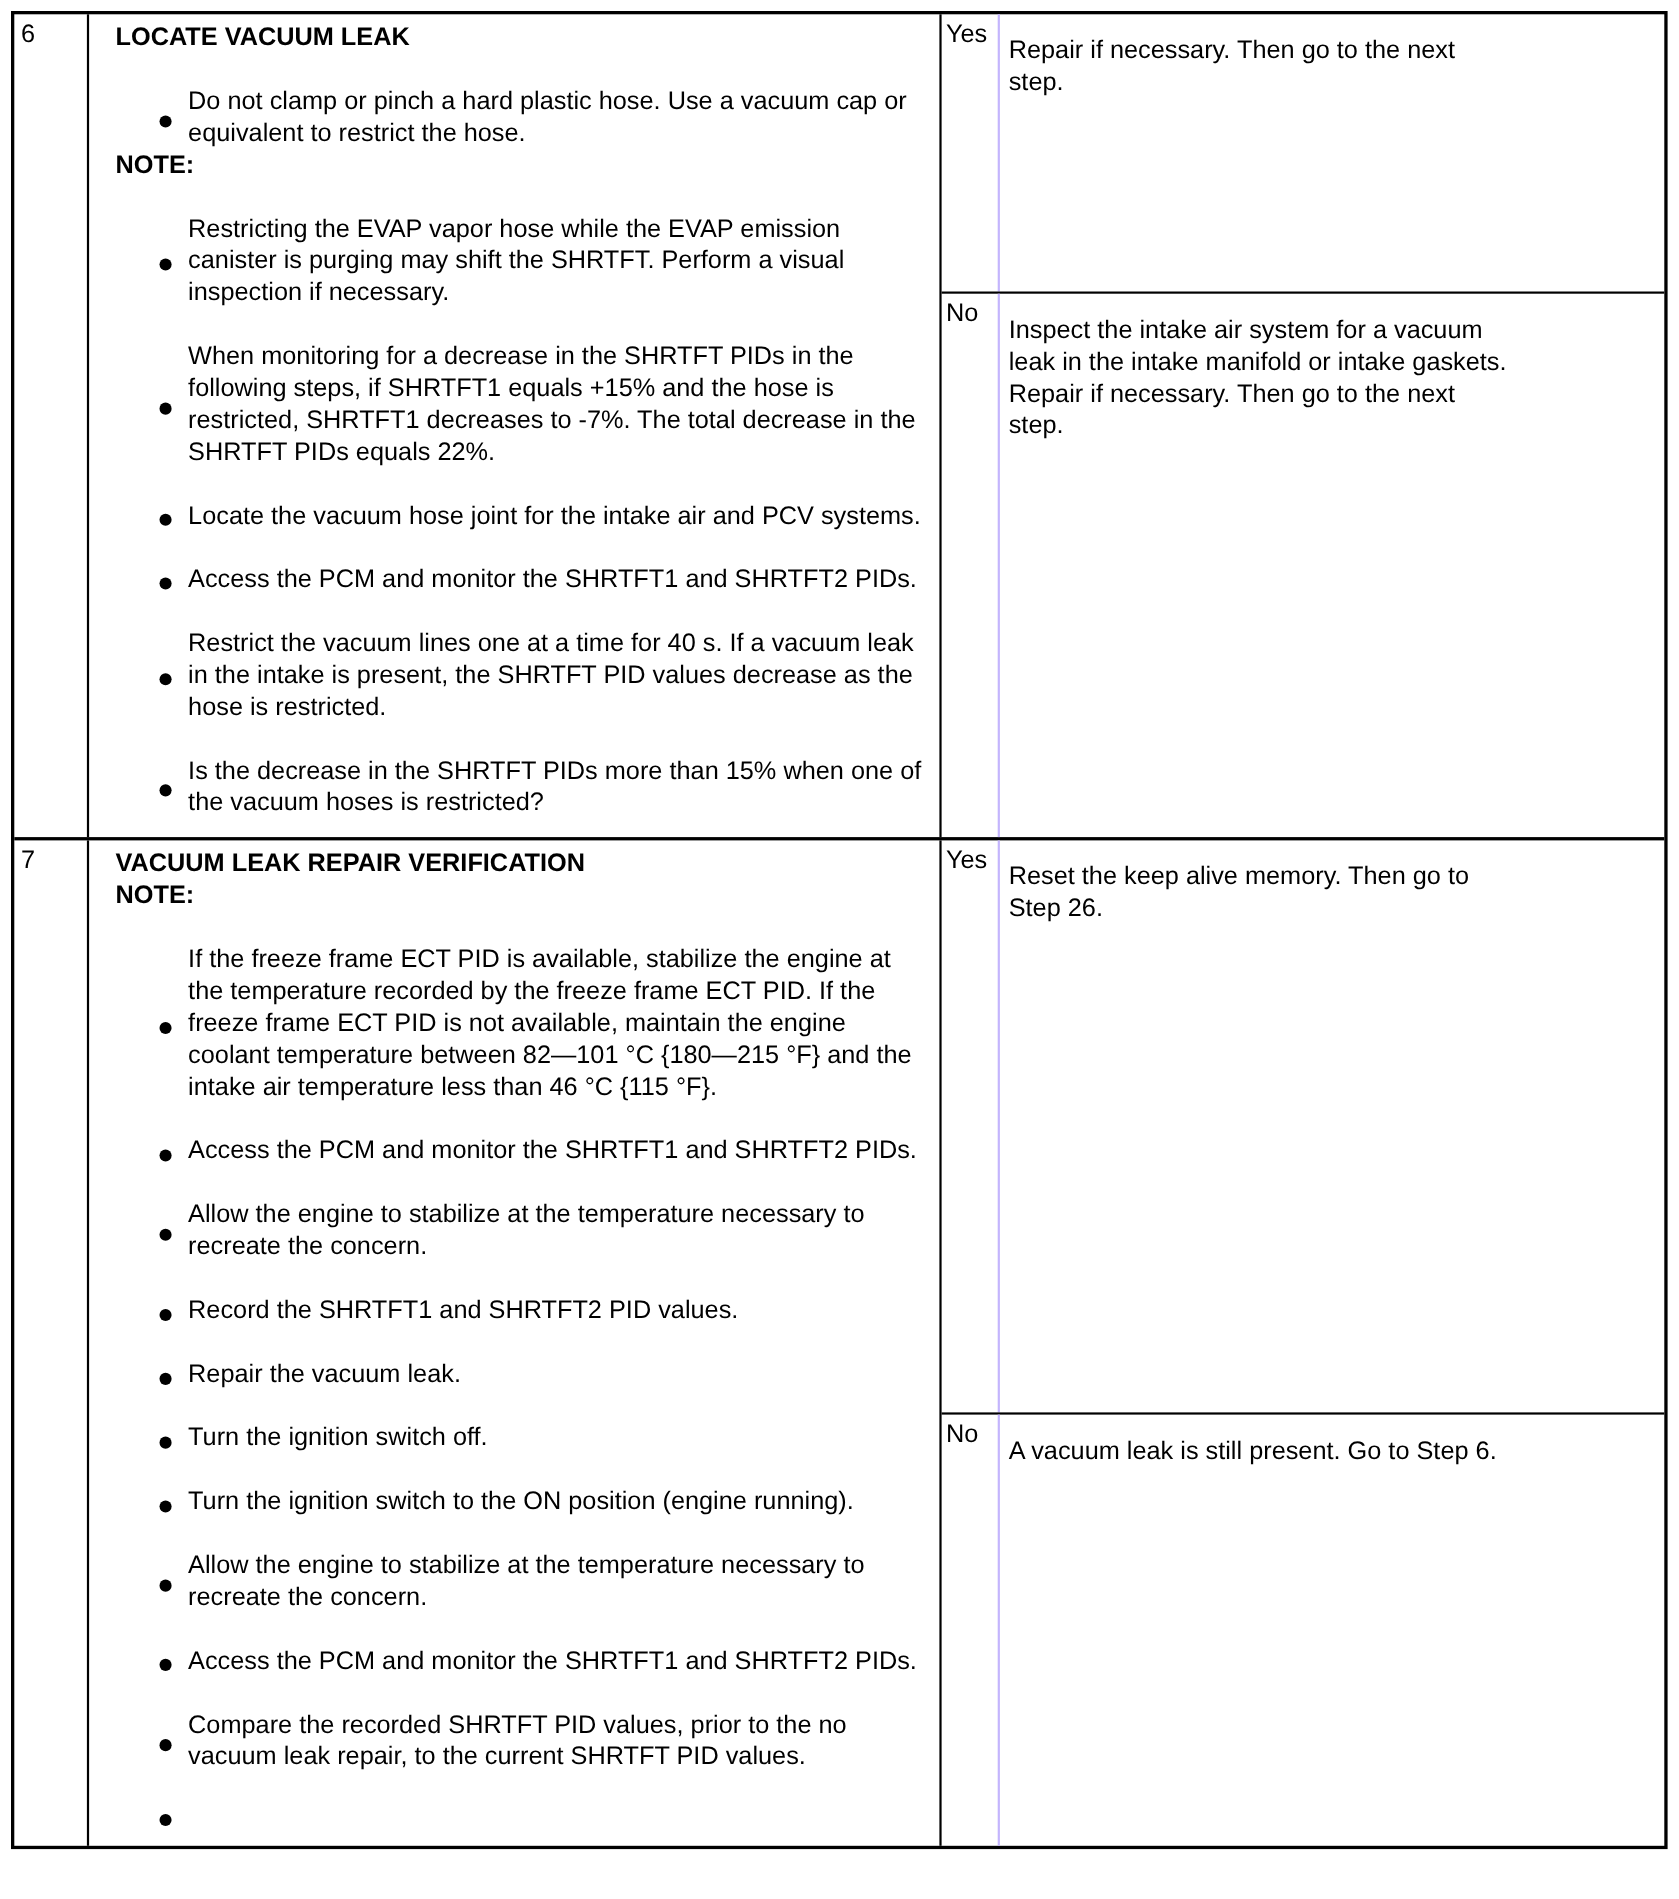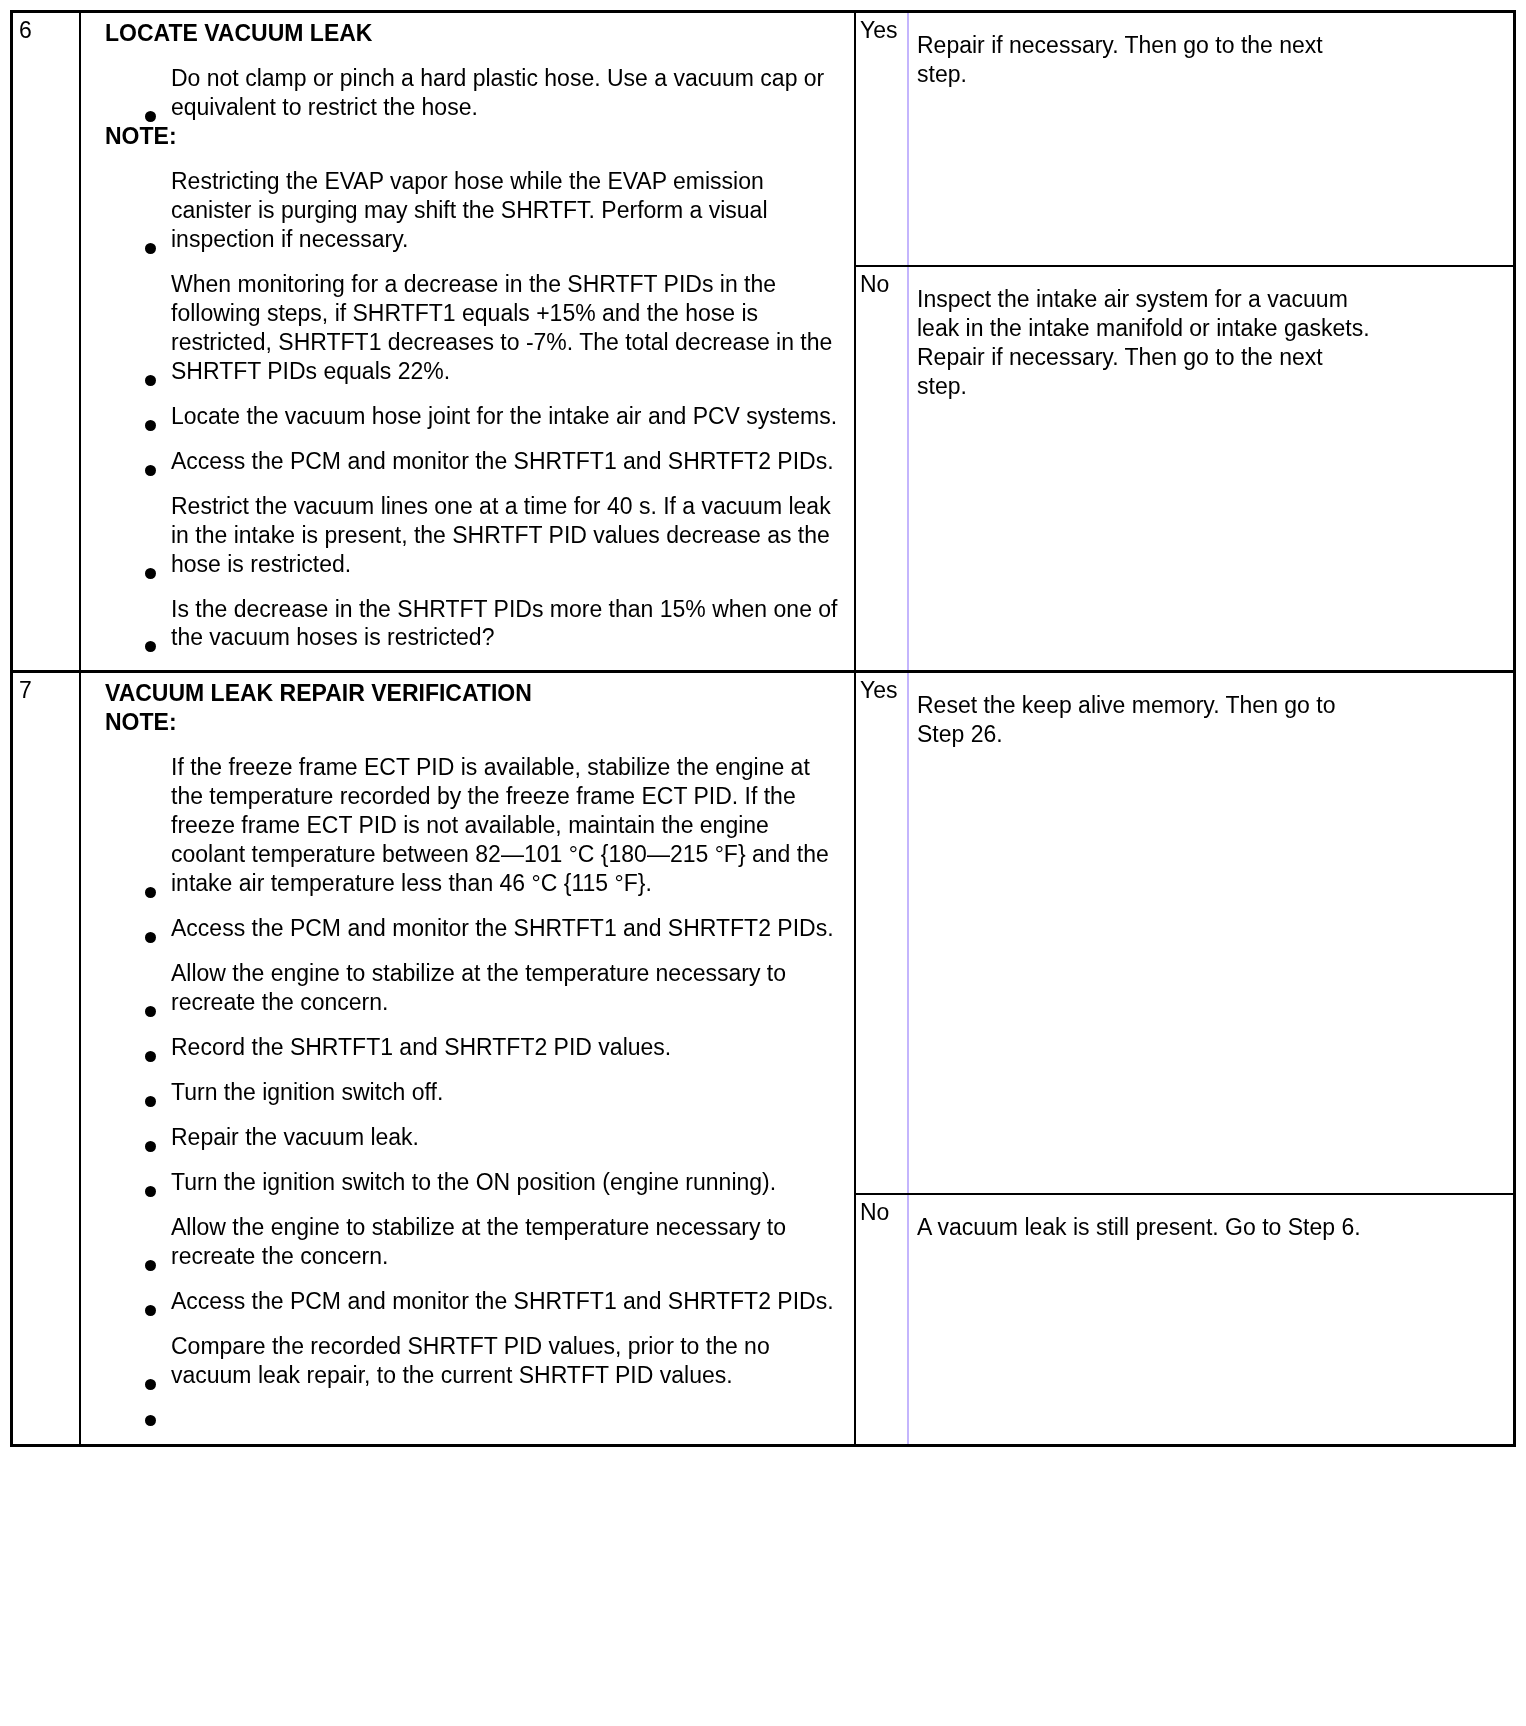--- a/index.html
+++ b/index.html
@@ -52,22 +52,22 @@
     min-width: 0;
   }
   .rtext { max-width: 458px; }
 
   .title { font-weight: 700; }
   .heading { font-weight: 700; }
   .section.tight .heading { margin-top: 0; }
 
   .bullet {
     display: flex;
-    align-items: flex-end;
-    margin-top: 16px;
+    align-items: center;
+    margin-top: 29px;
     padding-left: 40px;
   }
   .dot {
     flex: 0 0 11px;
     width: 11px;
     height: 11px;
     border-radius: 50%;
     background: #000000;
     margin-top: 9px;
     margin-right: 15px;
@@ -149,25 +149,25 @@
             <div class="bullet">
               <span class="dot"></span>
               <span class="btext">Allow the engine to stabilize at the temperature necessary to recreate the concern.</span>
             </div>
             <div class="bullet">
               <span class="dot"></span>
               <span class="btext">Record the SHRTFT1 and SHRTFT2 PID values.</span>
             </div>
             <div class="bullet">
               <span class="dot"></span>
+              <span class="btext">Repair the vacuum leak.</span>
+            </div>
+            <div class="bullet">
+              <span class="dot"></span>
               <span class="btext">Turn the ignition switch off.</span>
-            </div>
-            <div class="bullet">
-              <span class="dot"></span>
-              <span class="btext">Repair the vacuum leak.</span>
             </div>
             <div class="bullet">
               <span class="dot"></span>
               <span class="btext">Turn the ignition switch to the ON position (engine running).</span>
             </div>
             <div class="bullet">
               <span class="dot"></span>
               <span class="btext">Allow the engine to stabilize at the temperature necessary to recreate the concern.</span>
             </div>
             <div class="bullet">

